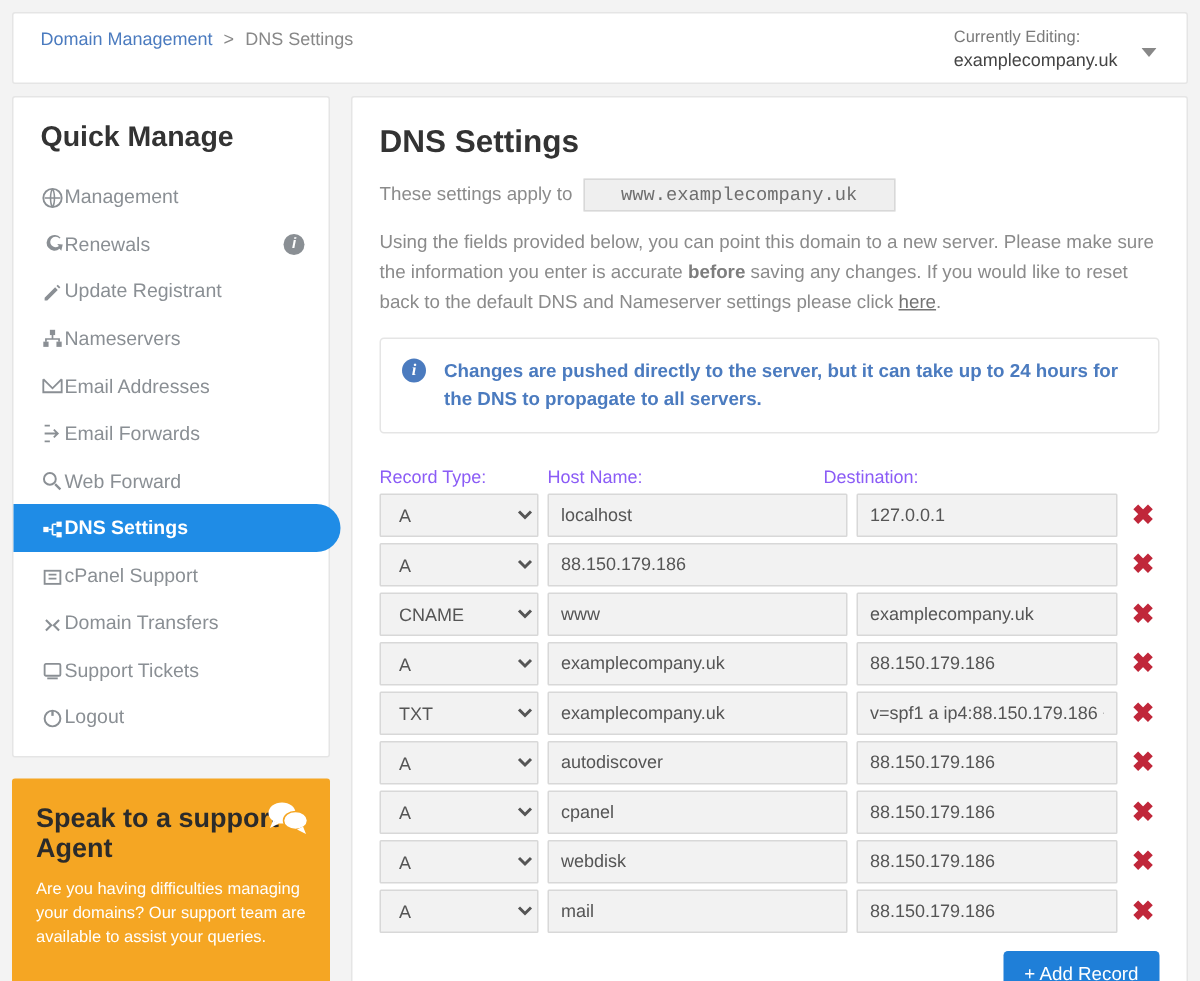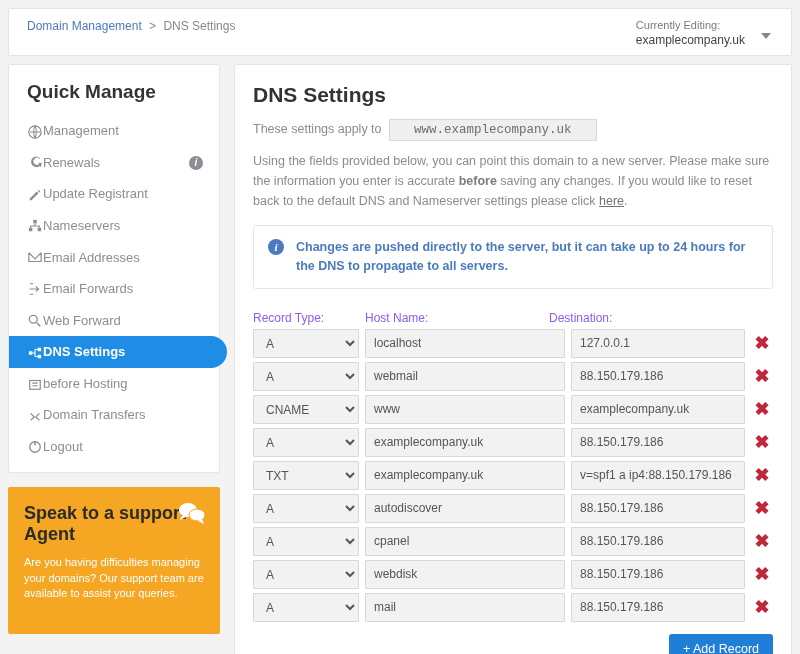--- a/index.html
+++ b/index.html
@@ -222,27 +222,34 @@
                 <rect x="11" y="10" width="4" height="4" fill="currentColor"></rect>
                 <path d="M5 8h3M8 4h3M8 12h3M8 4v8" stroke="currentColor" stroke-width="1.3" fill="none"></path>
               </svg></span>
             <span>DNS Settings</span>
           </div>
           <div class="nav-item">
             <span class="ico"><svg viewBox="0 0 16 16">
                 <rect x="2" y="4" width="12" height="10" fill="none" stroke="currentColor" stroke-width="1.4"></rect>
                 <path d="M5 7h6M5 10h6" stroke="currentColor" stroke-width="1.3"></path>
               </svg></span>
-            <span>before Hosting</span>
+            <span>cPanel Support</span>
           </div>
           <div class="nav-item">
             <span class="ico"><svg viewBox="0 0 16 16">
                 <path d="M3 5l4 4-4 4M13 5l-4 4 4 4" fill="none" stroke="currentColor" stroke-width="1.6"></path>
               </svg></span>
             <span>Domain Transfers</span>
+          </div>
+          <div class="nav-item">
+            <span class="ico"><svg viewBox="0 0 16 16">
+                <rect x="2" y="3" width="12" height="9" rx="1" fill="none" stroke="currentColor" stroke-width="1.4"></rect>
+                <path d="M4 14h8" stroke="currentColor" stroke-width="1.4"></path>
+              </svg></span>
+            <span>Support Tickets</span>
           </div>
           <div class="nav-item">
             <span class="ico"><svg viewBox="0 0 16 16">
                 <circle cx="8" cy="8" r="6" fill="none" stroke="currentColor" stroke-width="1.5"></circle>
                 <path d="M8 2v4" stroke="currentColor" stroke-width="1.8"></path>
               </svg></span>
             <span>Logout</span>
           </div>
         </div>
     </div>
@@ -285,21 +292,20 @@
 
     <div id="records">
         <div class="rec-row">
           <select><option>A</option></select>
           <input class="hostname" value="localhost" style="">
           <input class="dest" value="127.0.0.1" style="">
           <span class="del">✖</span>
         </div>
         <div class="rec-row">
           <select><option>A</option></select>
-          <input class="hostname" value="webmail" style="">
           <input class="dest" value="88.150.179.186" style="">
           <span class="del">✖</span>
         </div>
         <div class="rec-row">
           <select><option>CNAME</option></select>
           <input class="hostname" value="www" style="">
           <input class="dest" value="examplecompany.uk" style="">
           <span class="del">✖</span>
         </div>
         <div class="rec-row">

